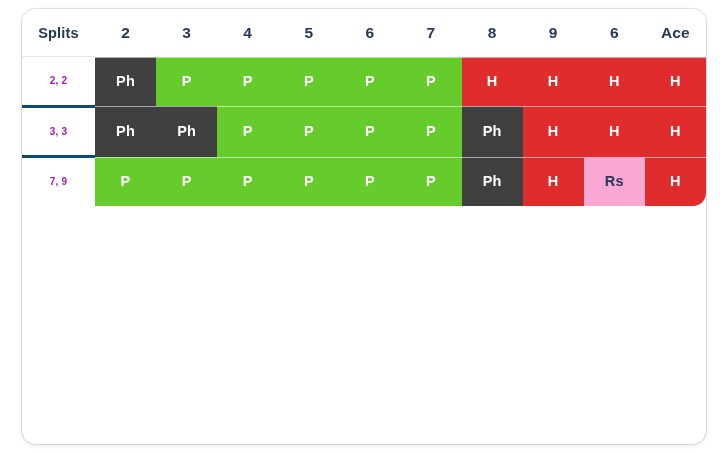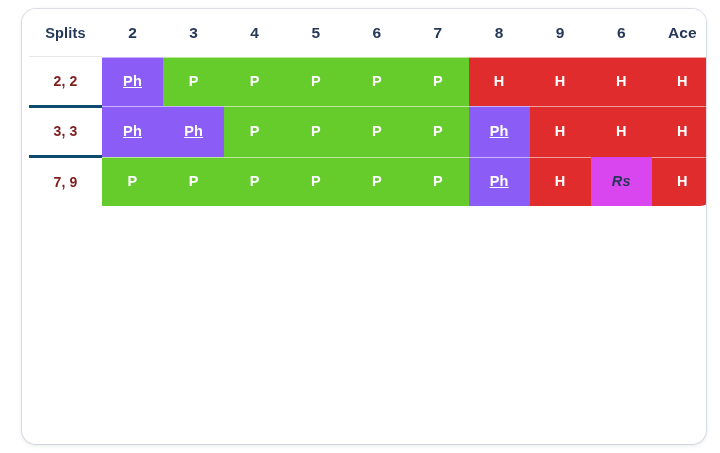--- a/index.html
+++ b/index.html
@@ -23,21 +23,21 @@
     border-radius: 14px;
     box-shadow: 0 1px 4px rgba(40,50,80,0.16), 0 0 0 1px rgba(225,228,235,0.9);
     overflow: hidden;
     box-sizing: border-box;
   }
   table.strategy {
     border-collapse: collapse;
     width: 684px;
     table-layout: fixed;
     position: absolute;
-    left: 7px;
+    left: 0;
     top: 0;
   }
   table.strategy col.labelcol { width: 73px; }
   table.strategy col.datacol  { width: 61.1px; }
 
   thead th {
     height: 47px;
     font-size: 15.5px;
     font-weight: bold;
     color: #253858;
@@ -57,37 +57,37 @@
     text-align: center;
     vertical-align: middle;
     font-size: 14.5px;
     font-weight: bold;
     color: #ffffff;
     border: none;
     letter-spacing: 0.2px;
   }
   tbody td.rowlabel {
     background: #ffffff;
-    color: #7f1d1d;
-    font-size: 14px;
+    color: #a21caf;
+    font-size: 10px;
     font-weight: bold;
   }
   tbody tr td.rowlabel {
     border-top: 3px solid #0c4a6e;
   }
   tbody tr:first-child td.rowlabel {
     border-top: 1px solid #e4e7ec;
   }
   
   td.act-P  { background: #66cc2c; }
   td.act-H  { background: #e02c2c; }
-  td.act-Ph { background: #8b5cf6; text-decoration: underline; }
+  td.act-Ph { background: #404040; }
   td.act-Pd { background: #b768b2; }
   td.act-S  { background: #fcbc14; }
-  td.act-Rs { background: #d946ef; color: #253858; font-style: italic; }
+  td.act-Rs { background: #f9a8d4; color: #253858; }
 
   
   tbody td.cell { box-shadow: inset 0 1px 0 rgba(255,255,255,0.55); }
   tbody td.act-Rs.cell { box-shadow: none; }
 
   
   tbody tr:last-child td.cell:last-child { border-bottom-right-radius: 13px; }
 </style>
 </head>
 <body>

